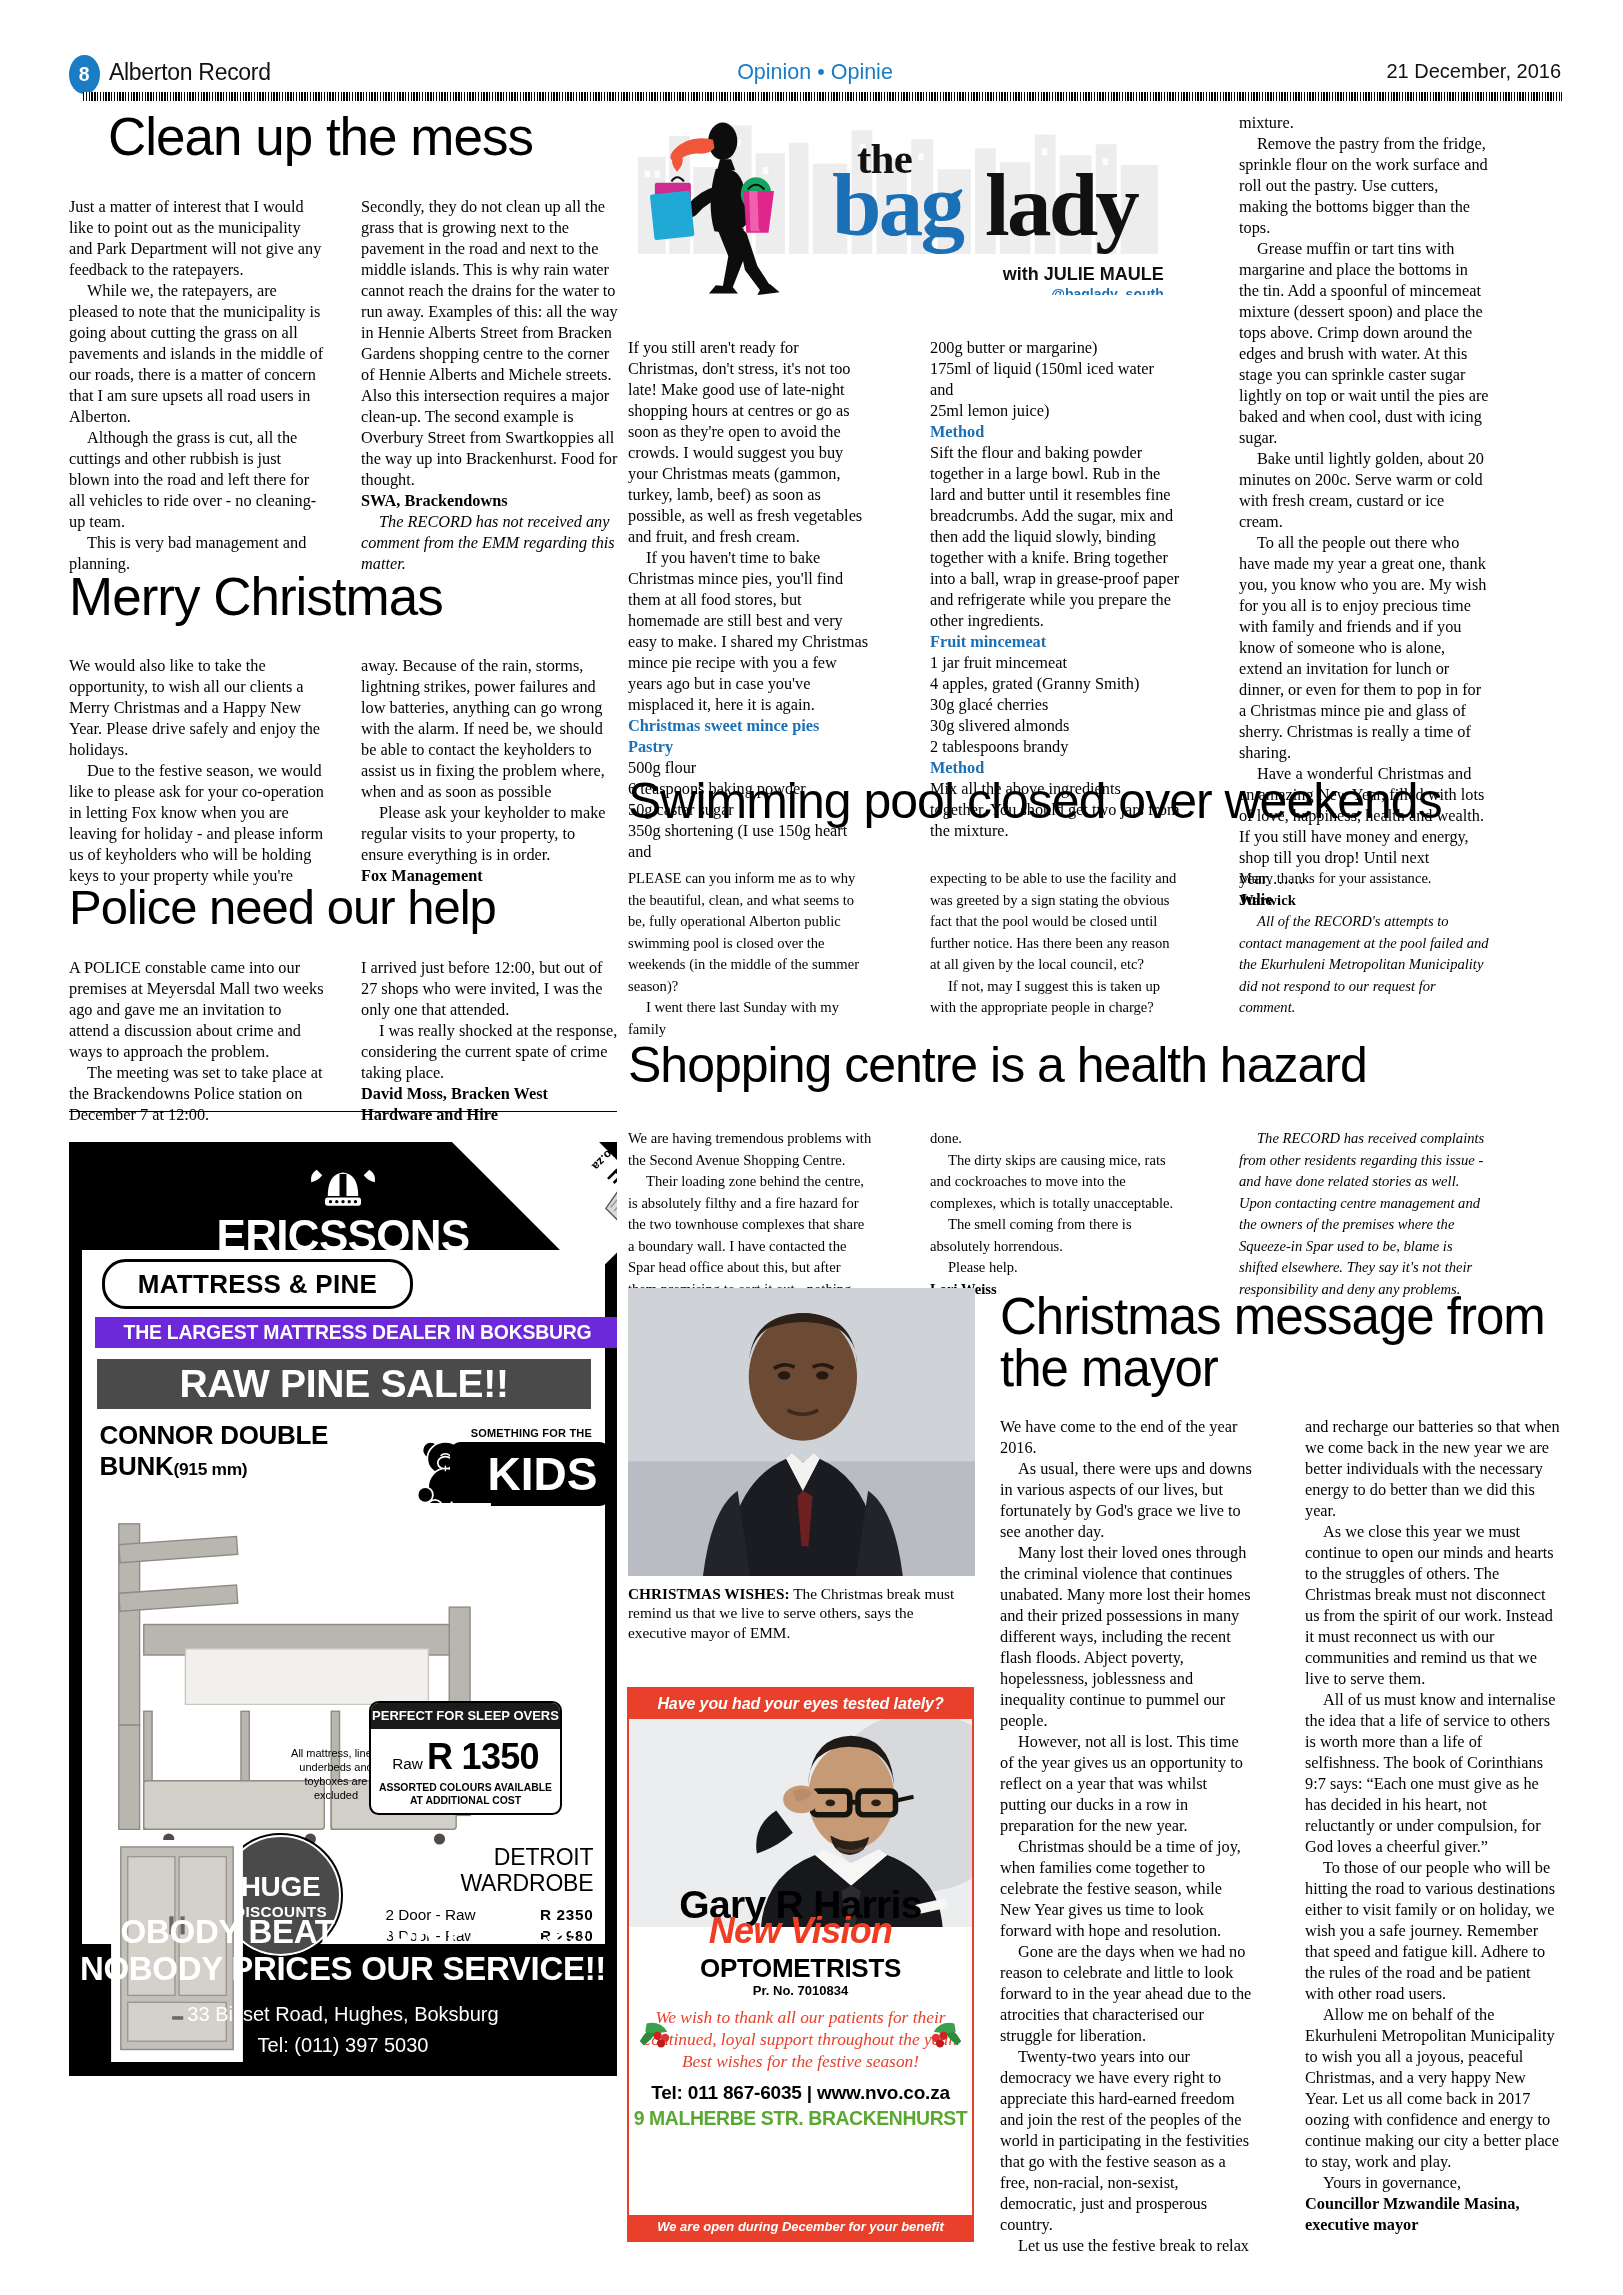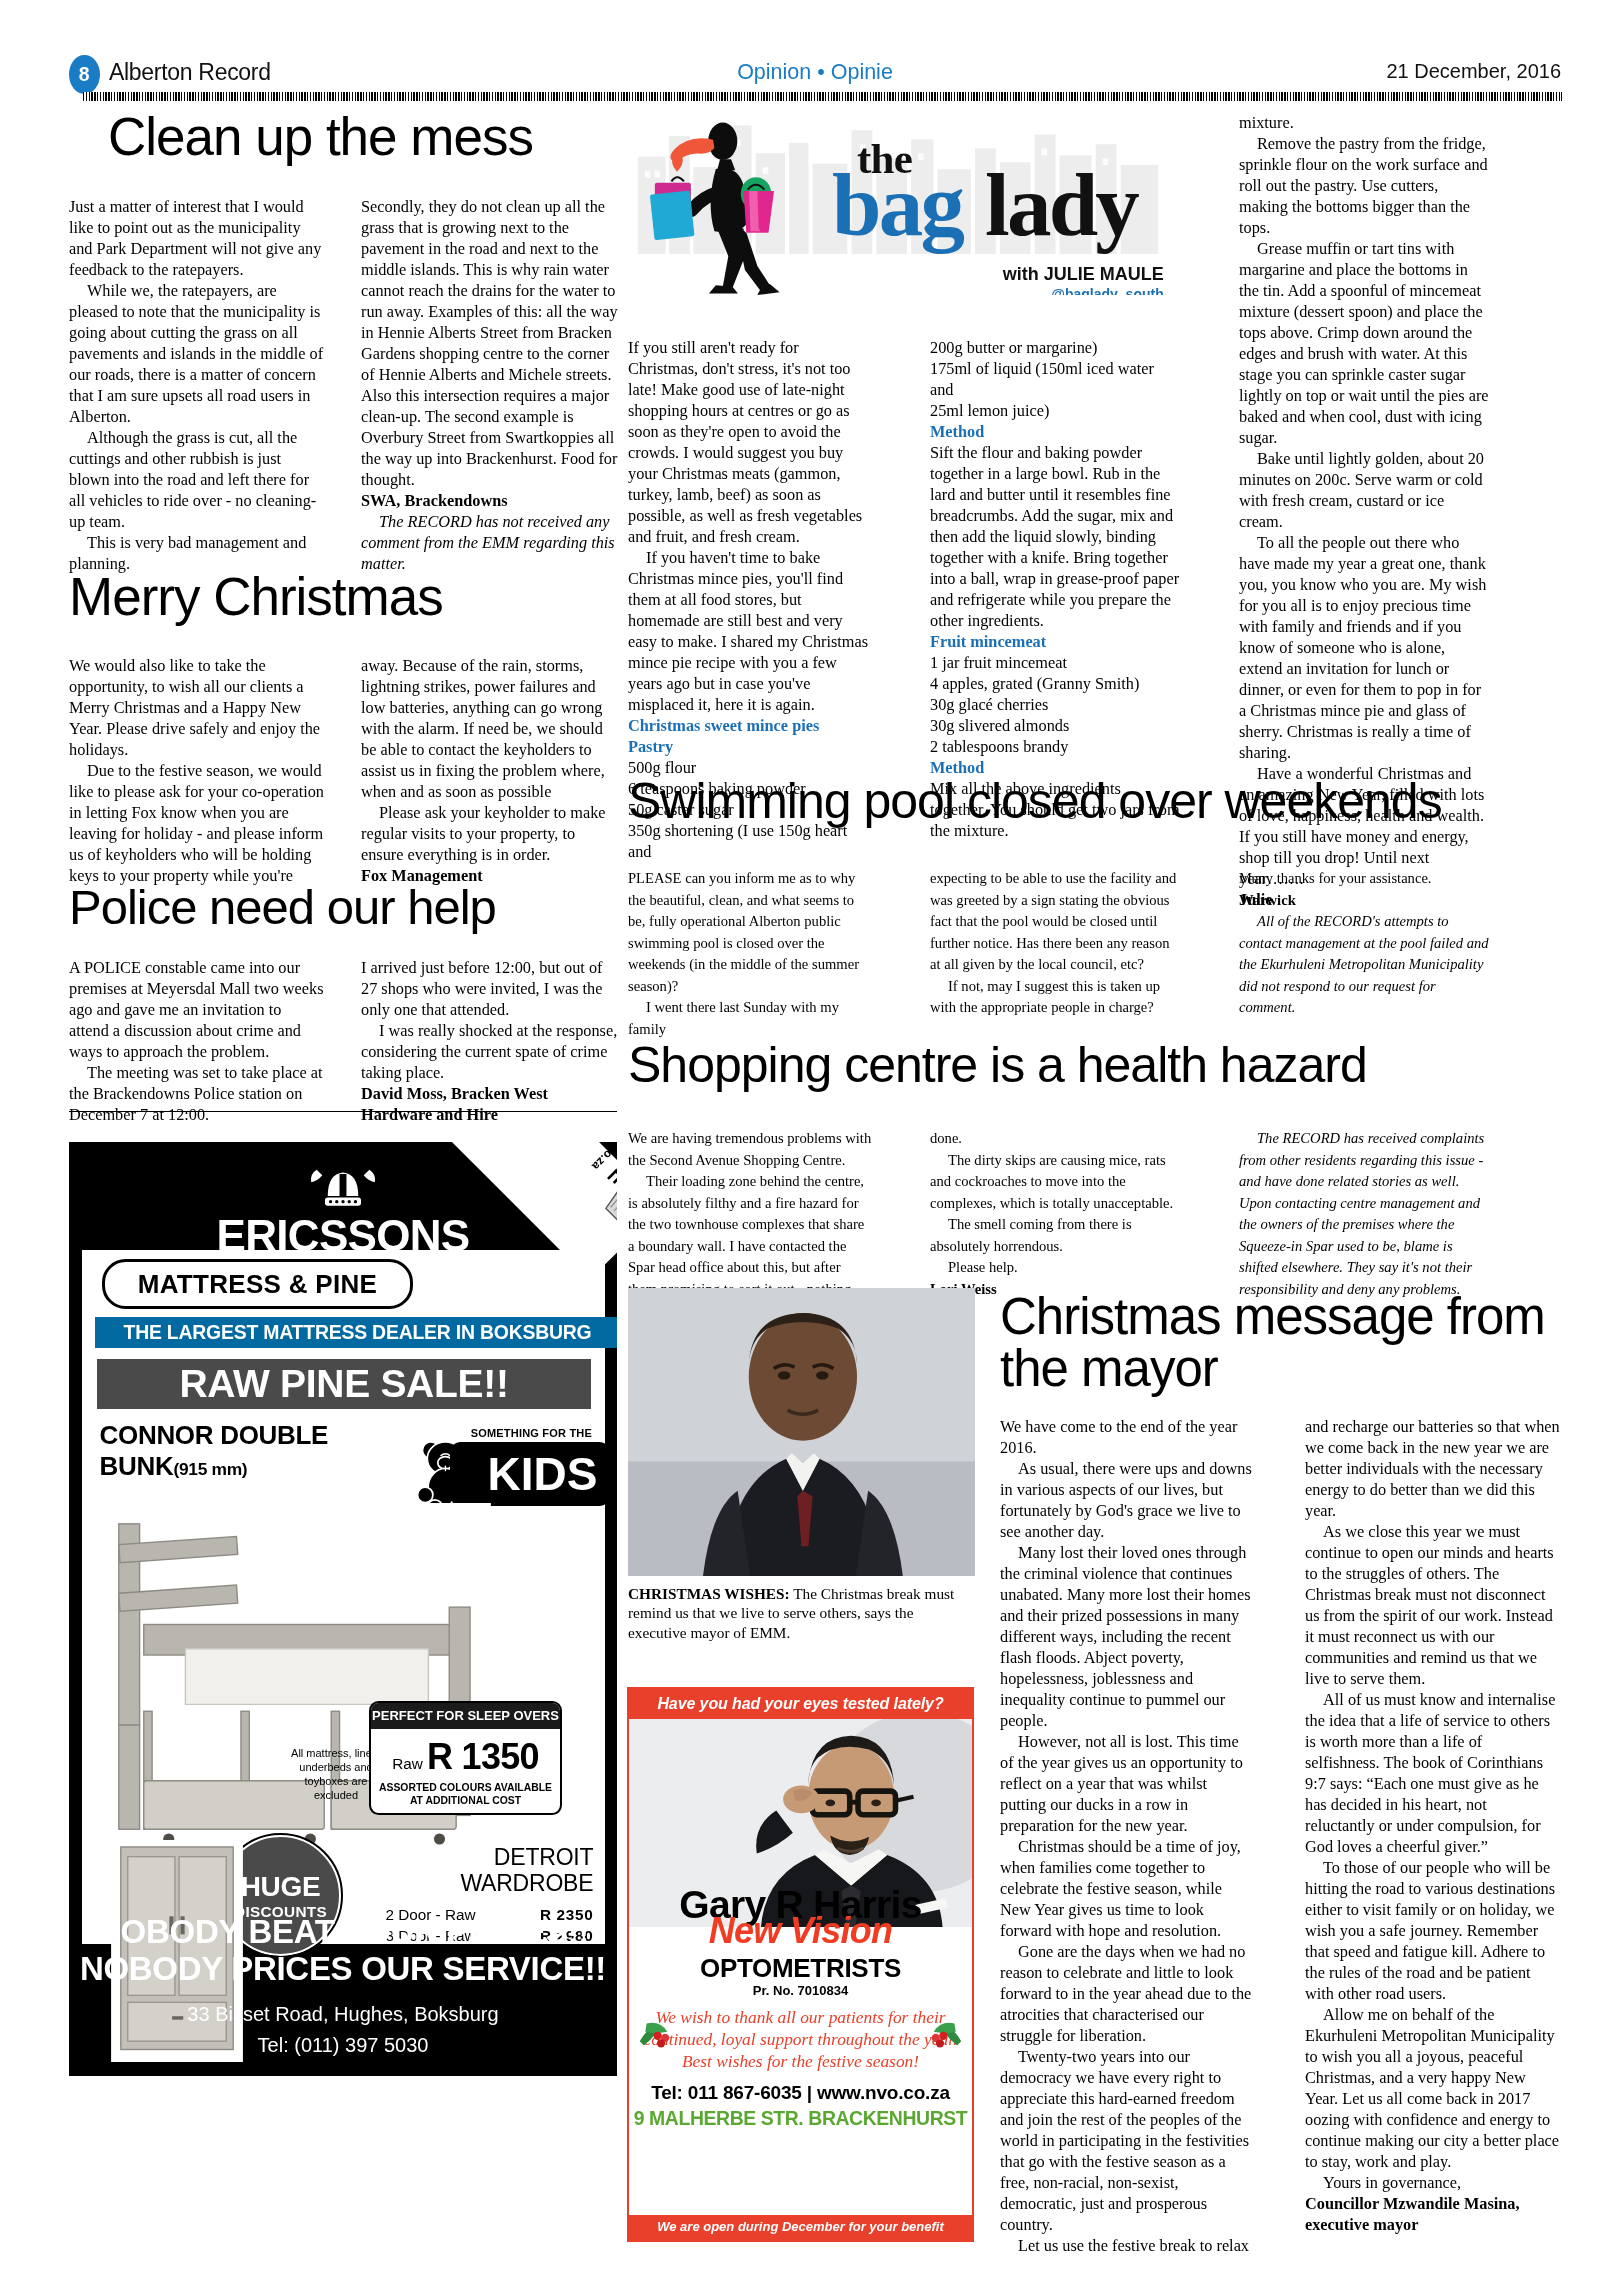--- a/index.html
+++ b/index.html
@@ -89,21 +89,21 @@
   .eric-name{
     position:absolute;left:0;right:0;top:69px;text-align:center;
     font-size:44px;font-weight:bold;color:#fff;letter-spacing:-0.7px;
   }
   .eric-pill{
     position:absolute;left:33px;top:117px;width:305px;height:44px;background:#fff;
     border:3.5px solid #000;border-radius:23.6px;display:flex;align-items:center;justify-content:center;
     color:#000;font-size:26px;font-weight:bold;letter-spacing:0.3px;
   }
   .eric-largest{
-    position:absolute;left:26px;top:175px;width:525px;height:30.5px;background:#0369a1;
+    position:absolute;left:26px;top:175px;width:525px;height:30.5px;background:#6d28d9;
     display:flex;align-items:center;justify-content:center;color:#fff;
     font-size:19.4px;font-weight:bold;letter-spacing:-0.2px;
   }
   .shop-ribbon{
     position:absolute;right:-43px;top:-32px;width:229px;height:104px;background:#fff;
     transform:rotate(45deg);
   }
   .shop-ribbon-txt{
     position:absolute;right:39px;top:21px;transform:rotate(90deg);transform-origin:right top;
     color:#000;font-size:23.6px;font-weight:bold;letter-spacing:0.3px;white-space:nowrap;

